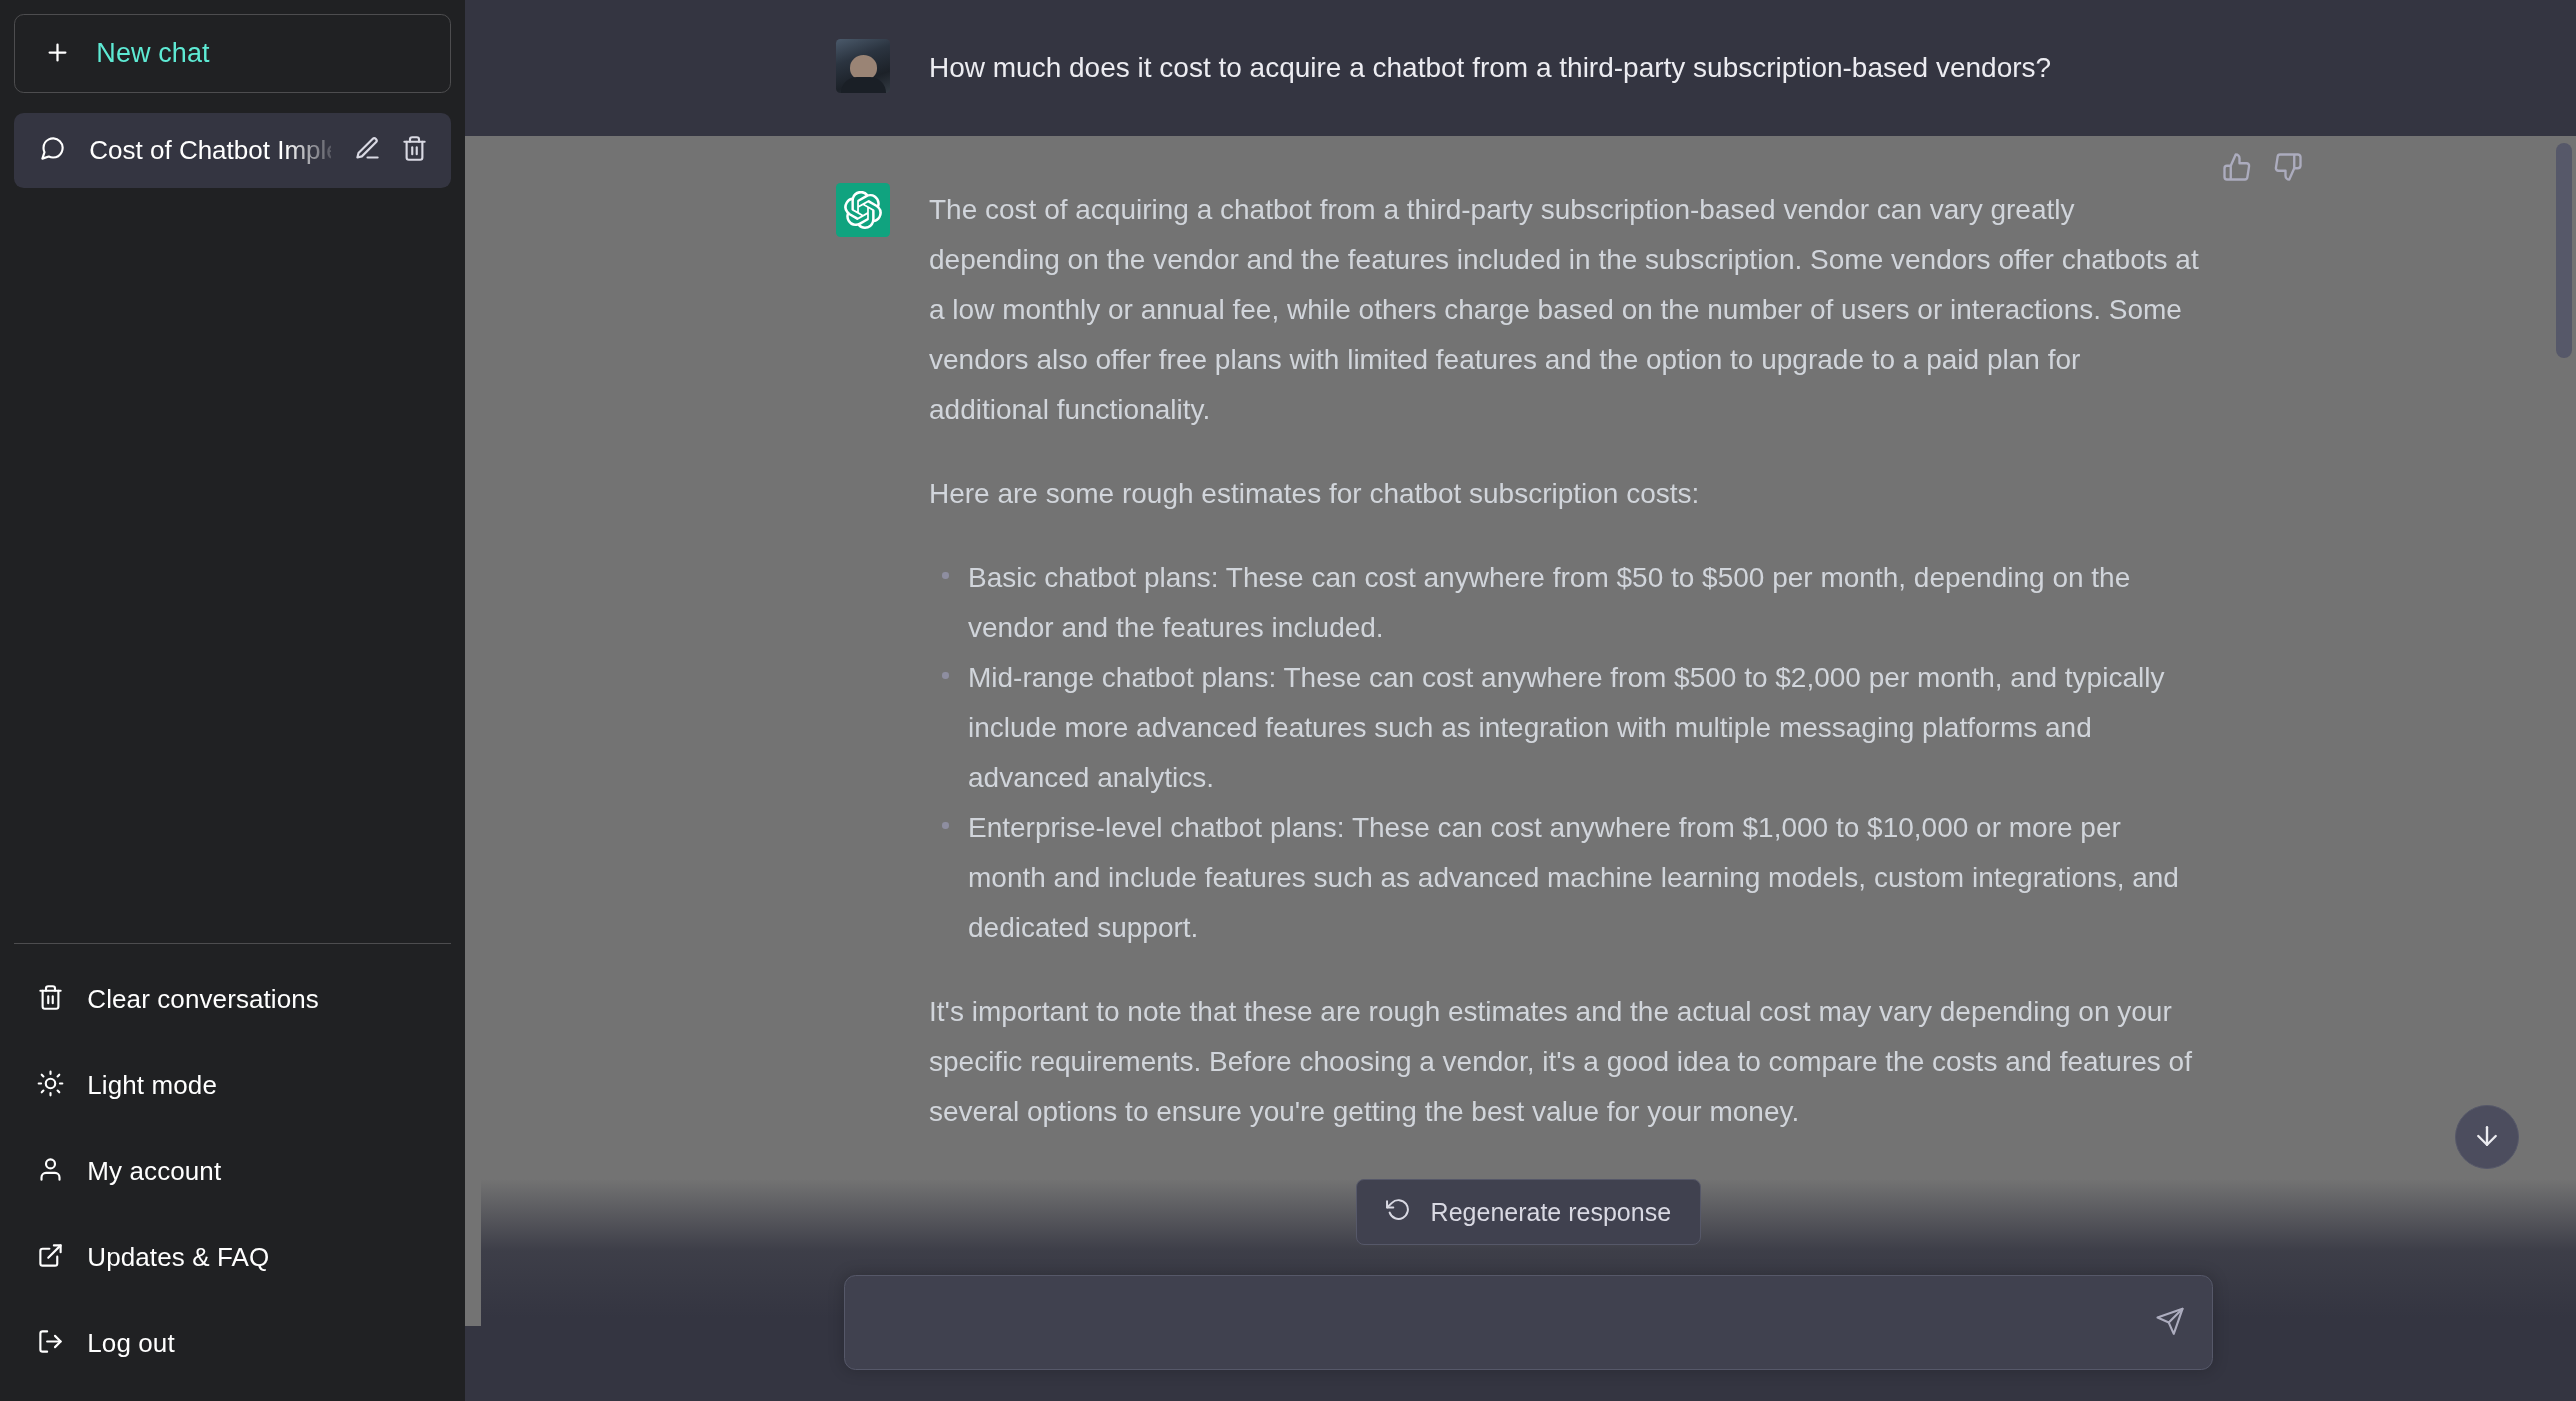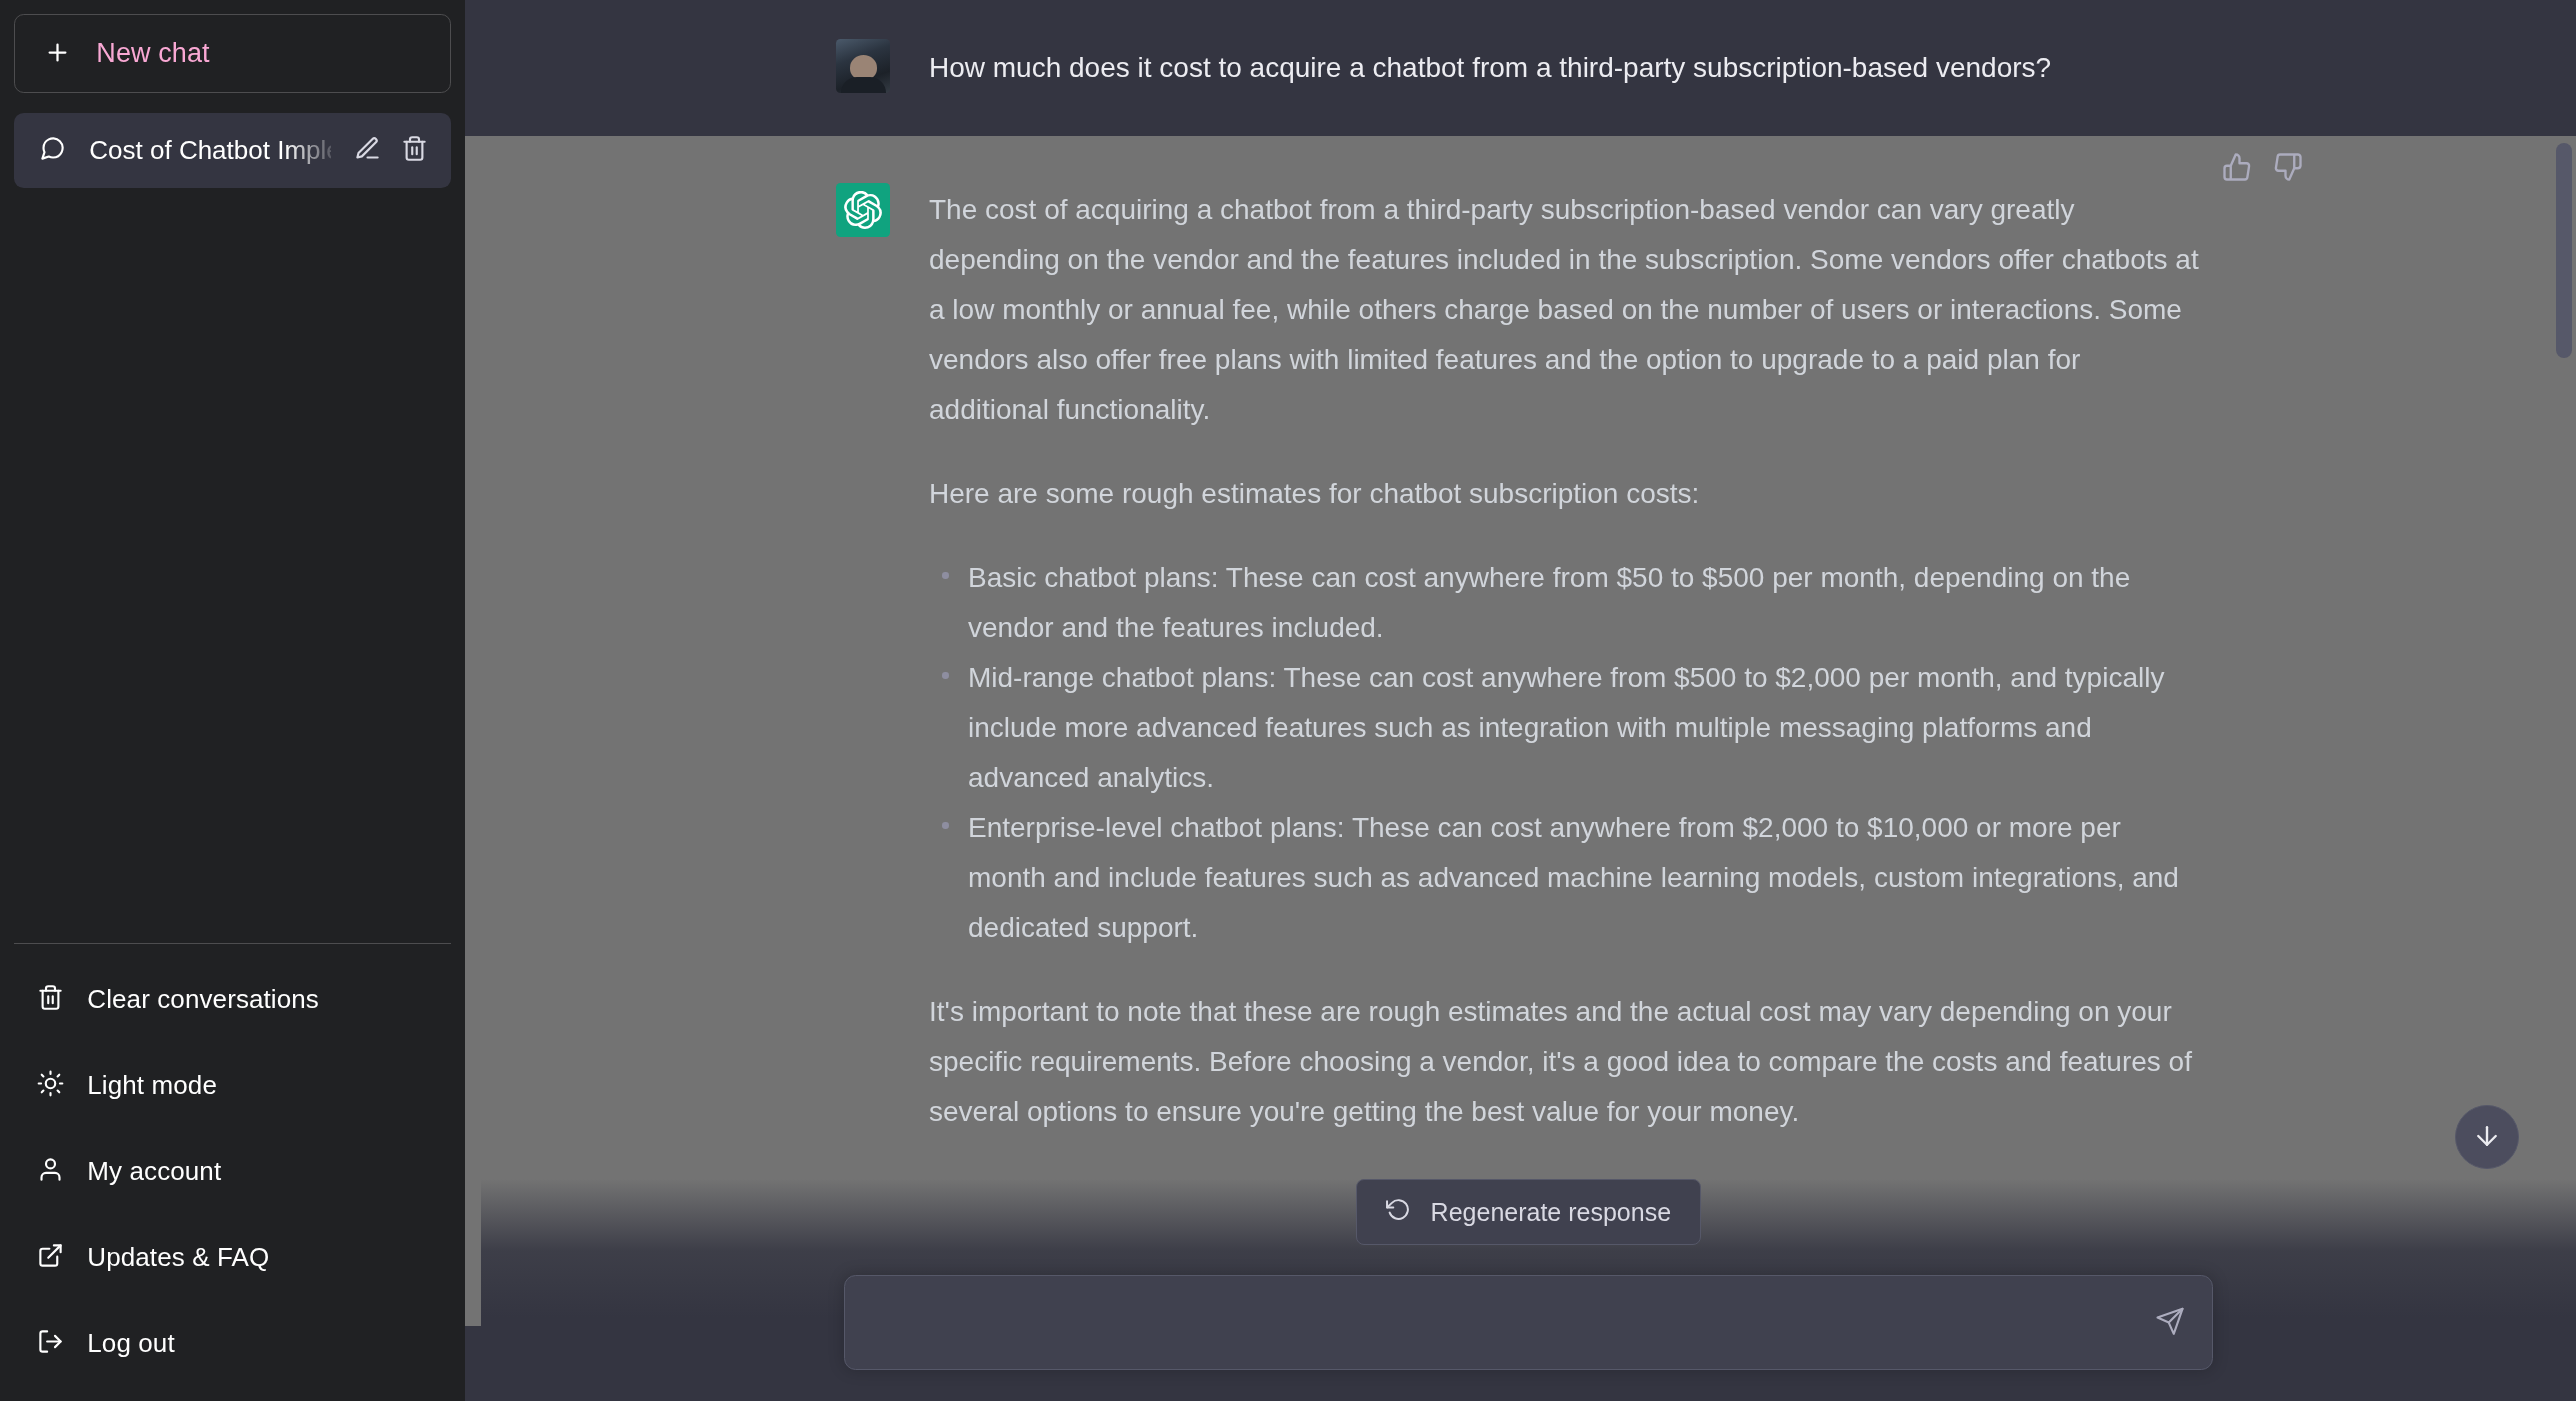--- a/index.html
+++ b/index.html
@@ -36,21 +36,21 @@
     border-radius: 9.8px;
     display: flex;
     align-items: center;
     padding-left: 29px;
     gap: 25px;
     cursor: pointer;
     flex: 0 0 auto;
     background: transparent;
   }
   .new-chat-btn .label {
-    color: #f9a8d4;
+    color: #5eead4;
     font-size: 27px;
     font-weight: 400;
     letter-spacing: 0.1px;
   }
 
   .convo-list {
     margin-top: 19.7px;
     display: flex;
     flex-direction: column;
     gap: 7.2px;
@@ -451,21 +451,21 @@
               <svg width="38" height="38" viewBox="0 0 24 24" fill="#ffffff">
                   <path d="M22.28 9.82a5.98 5.98 0 0 0-.52-4.91 6.05 6.05 0 0 0-6.51-2.9A6 6 0 0 0 4.98 4.18a5.98 5.98 0 0 0-3.99 2.9 6.05 6.05 0 0 0 .74 7.1 5.98 5.98 0 0 0 .51 4.91 6.05 6.05 0 0 0 6.52 2.9A5.98 5.98 0 0 0 13.26 24a6.06 6.06 0 0 0 5.77-4.21 5.99 5.99 0 0 0 3.98-2.9 6.05 6.05 0 0 0-.75-7.07zm-9.02 12.6a4.48 4.48 0 0 1-2.88-1.04l.14-.08 4.78-2.76a.79.79 0 0 0 .39-.68v-6.74l2.02 1.17a.07.07 0 0 1 .04.06v5.58a4.5 4.5 0 0 1-4.5 4.49zM3.6 18.3a4.47 4.47 0 0 1-.54-3.01l.14.09 4.78 2.76a.77.77 0 0 0 .78 0l5.84-3.37v2.33a.08.08 0 0 1-.03.07l-4.84 2.79a4.5 4.5 0 0 1-6.13-1.65zM2.34 7.9a4.49 4.49 0 0 1 2.35-1.98V11.6a.77.77 0 0 0 .38.67l5.82 3.36-2.02 1.17a.08.08 0 0 1-.07 0l-4.83-2.8A4.5 4.5 0 0 1 2.34 7.9zm16.6 3.86-5.84-3.4 2.02-1.16a.08.08 0 0 1 .07 0l4.83 2.79a4.49 4.49 0 0 1-.68 8.1V12.4a.8.8 0 0 0-.4-.65zm2.01-3.03-.14-.09-4.77-2.78a.78.78 0 0 0-.79 0L9.41 9.23V6.9a.07.07 0 0 1 .03-.07l4.83-2.79a4.5 4.5 0 0 1 6.68 4.66zM8.31 12.86l-2.02-1.17a.08.08 0 0 1-.04-.06V6.06a4.5 4.5 0 0 1 7.37-3.45l-.14.08L8.7 5.45a.79.79 0 0 0-.39.68zm1.1-2.37 2.6-1.5 2.6 1.5v3l-2.6 1.5-2.6-1.5z"></path>
                 </svg>
             </div>
             <div class="msg-body">
               <p>The cost of acquiring a chatbot from a third-party subscription-based vendor can vary greatly depending on the vendor and the features included in the subscription. Some vendors offer chatbots at a low monthly or annual fee, while others charge based on the number of users or interactions. Some vendors also offer free plans with limited features and the option to upgrade to a paid plan for additional functionality.</p>
               <p>Here are some rough estimates for chatbot subscription costs:</p>
               <ul class="bullets">
                 <li>Basic chatbot plans: These can cost anywhere from $50 to $500 per month, depending on the vendor and the features included.</li>
                 <li>Mid-range chatbot plans: These can cost anywhere from $500 to $2,000 per month, and typically include more advanced features such as integration with multiple messaging platforms and advanced analytics.</li>
-                <li>Enterprise-level chatbot plans: These can cost anywhere from $2,000 to $10,000 or more per month and include features such as advanced machine learning models, custom integrations, and dedicated support.</li>
+                <li>Enterprise-level chatbot plans: These can cost anywhere from $1,000 to $10,000 or more per month and include features such as advanced machine learning models, custom integrations, and dedicated support.</li>
               </ul>
               <p>It's important to note that these are rough estimates and the actual cost may vary depending on your specific requirements. Before choosing a vendor, it's a good idea to compare the costs and features of several options to ensure you're getting the best value for your money.</p>
             </div>
 
             <div class="feedback">
               <span class="fb-btn">
                 <svg width="30" height="30" viewBox="0 0 24 24" fill="none" stroke="#acacbe" stroke-width="1.9" stroke-linecap="round" stroke-linejoin="round">
                     <path d="M14 9V5a3 3 0 0 0-3-3l-4 9v11h11.28a2 2 0 0 0 2-1.7l1.38-9a2 2 0 0 0-2-2.3zM7 22H4a2 2 0 0 1-2-2v-7a2 2 0 0 1 2-2h3"></path>
                   </svg>
               </span>

